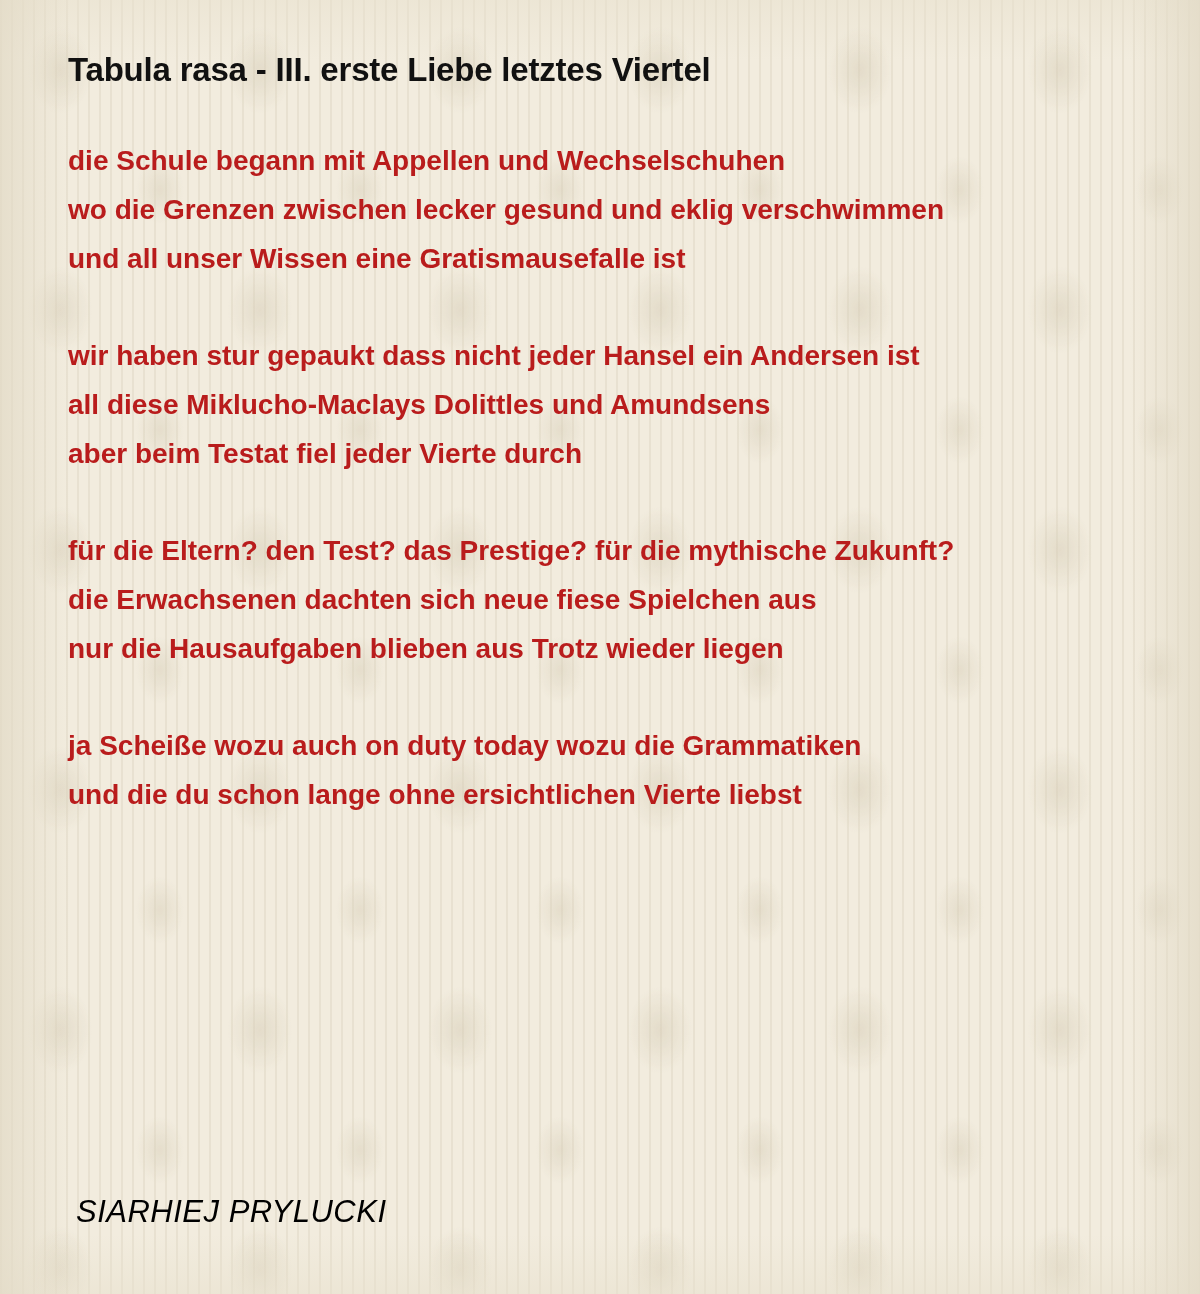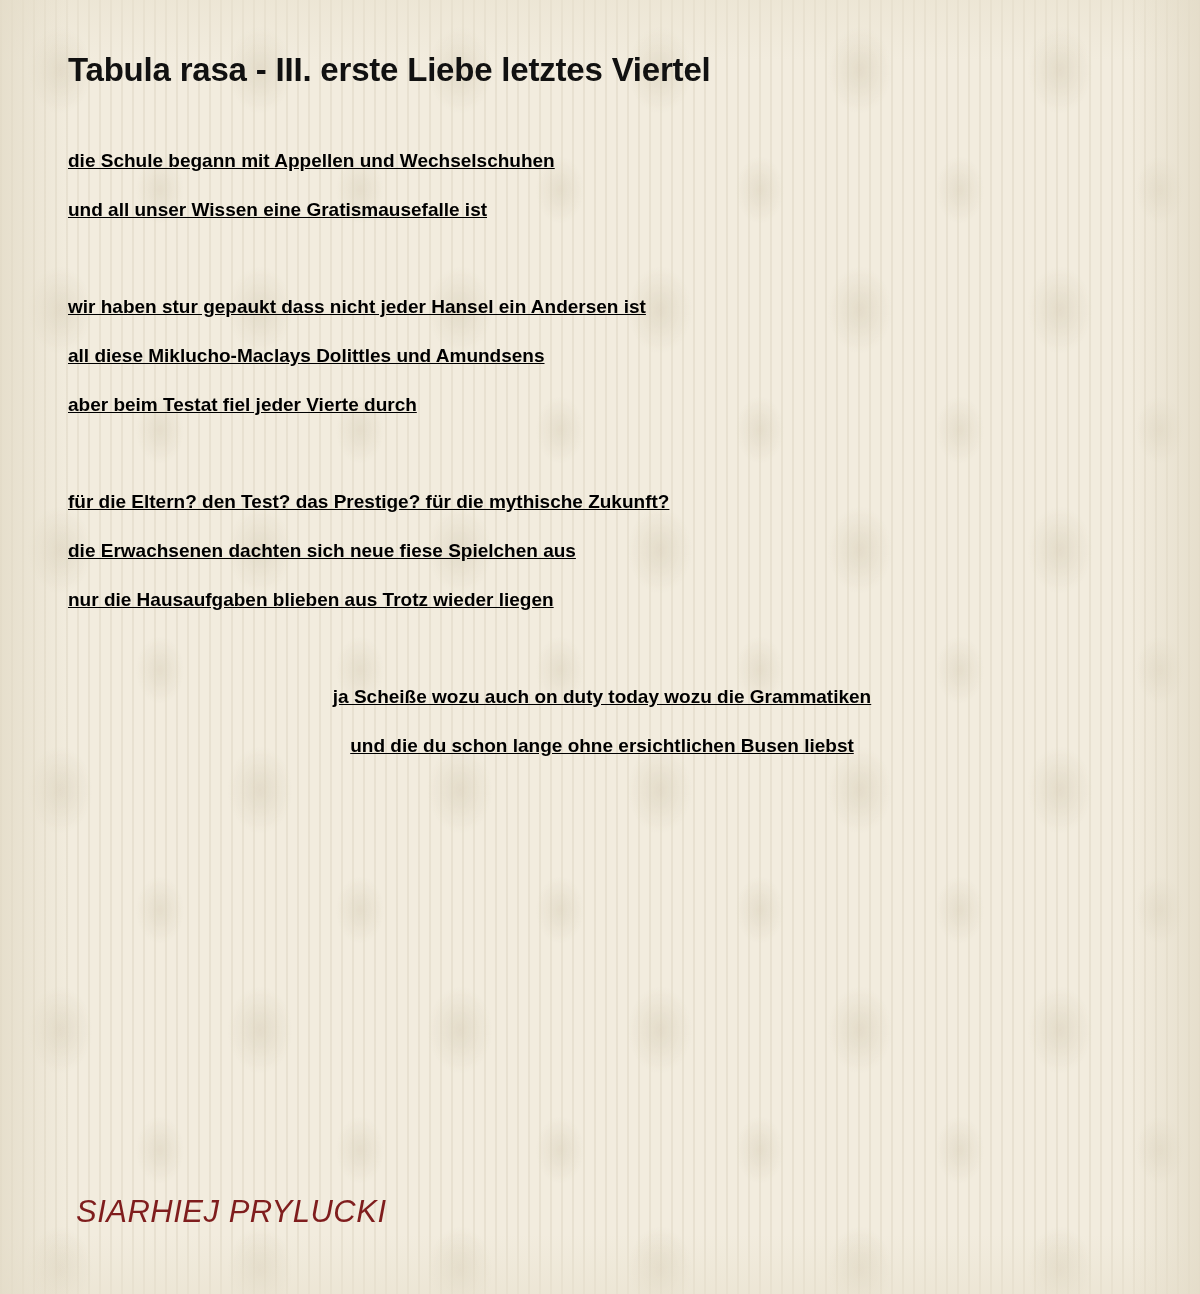--- a/index.html
+++ b/index.html
@@ -84,74 +84,73 @@
     letter-spacing: -0.2px;
     margin: 0 0 46px 0;
     line-height: 1.2;
   }
 
   .stanza {
     margin: 0 0 48px 0;
   }
   .stanza:last-of-type {
     margin-bottom: 0;
-    text-align: center;
   }
   .poem-line {
-    font-size: 19px;
+    font-size: 28px;
     font-weight: bold;
-    color: #000000;
+    color: #b91c1c;
     line-height: 49px;
     white-space: pre;
-    text-decoration: underline;
   }
 
   #poem-author {
     position: absolute;
     left: 76px;
     top: 1194px;
     z-index: 2;
     font-size: 31px;
     font-style: italic;
     font-weight: normal;
-    color: #7f1d1d;
+    color: #000000;
     letter-spacing: 0.5px;
   }
 </style>
 </head>
 <body>
 
 <div id="poem-page">
 
   <div id="paper-texture"></div>
   <div id="paper-vignette"></div>
 
   <div id="content">
 
     <h1 id="poem-title">Tabula rasa - III. erste Liebe letztes Viertel</h1>
 
     <div class="stanza">
       <div class="poem-line">die Schule begann mit Appellen und Wechselschuhen</div>
+      <div class="poem-line">wo die Grenzen zwischen lecker gesund und eklig verschwimmen</div>
       <div class="poem-line">und all unser Wissen eine Gratismausefalle ist</div>
     </div>
 
     <div class="stanza">
       <div class="poem-line">wir haben stur gepaukt dass nicht jeder Hansel ein Andersen ist</div>
       <div class="poem-line">all diese Miklucho-Maclays Dolittles und Amundsens</div>
       <div class="poem-line">aber beim Testat fiel jeder Vierte durch</div>
     </div>
 
     <div class="stanza">
       <div class="poem-line">für die Eltern? den Test? das Prestige? für die mythische Zukunft?</div>
       <div class="poem-line">die Erwachsenen dachten sich neue fiese Spielchen aus</div>
       <div class="poem-line">nur die Hausaufgaben blieben aus Trotz wieder liegen</div>
     </div>
 
     <div class="stanza">
       <div class="poem-line">ja Scheiße wozu auch on duty today wozu die Grammatiken</div>
-      <div class="poem-line">und die du schon lange ohne ersichtlichen Busen liebst</div>
+      <div class="poem-line">und die du schon lange ohne ersichtlichen Vierte liebst</div>
     </div>
 
   </div>
 
   <div id="poem-author">SIARHIEJ PRYLUCKI</div>
 
 </div>
 
 </body></html>

